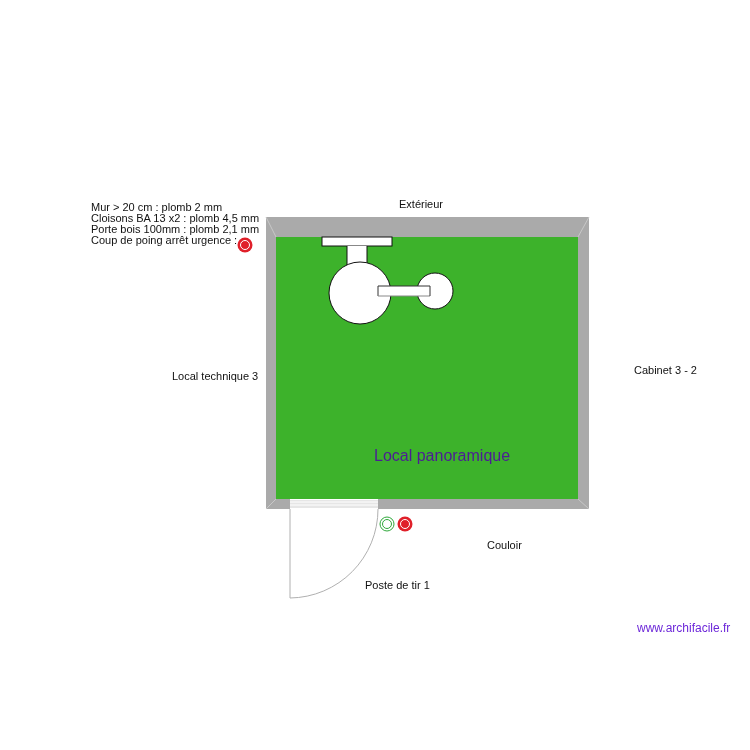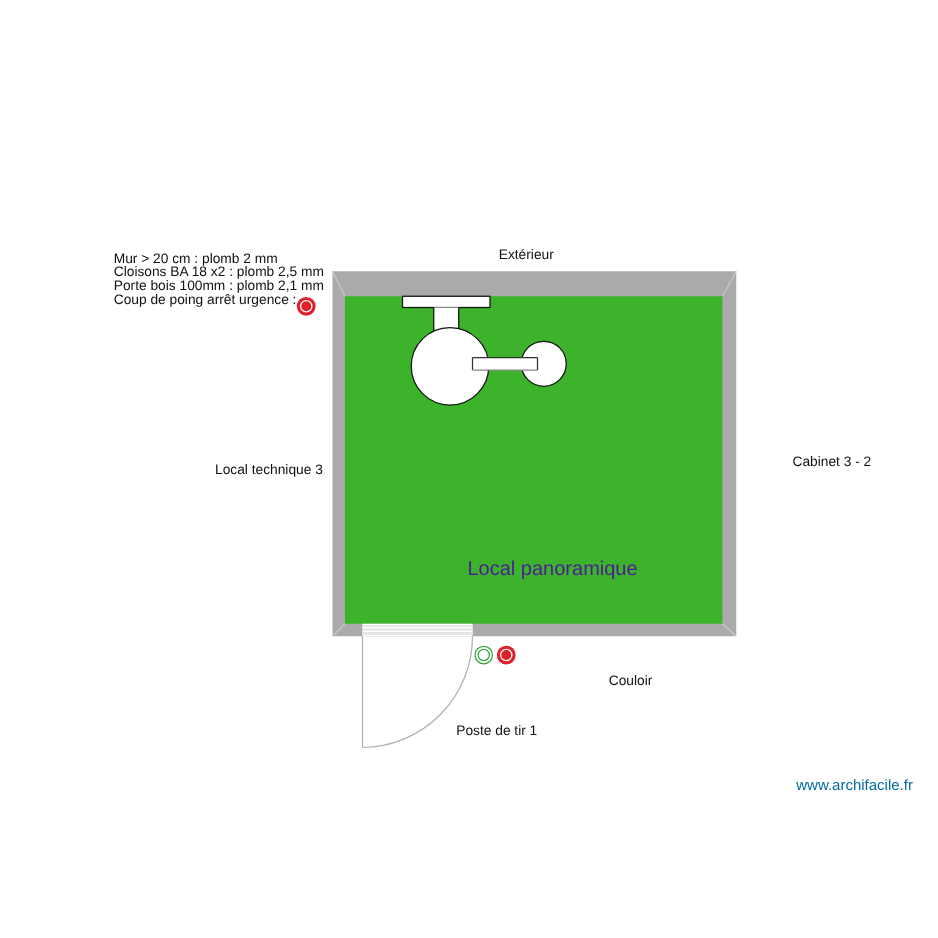--- a/index.html
+++ b/index.html
@@ -3,28 +3,28 @@
 <meta charset="utf-8">
 <style>
   html, body { margin: 0; padding: 0; background: #ffffff; }
   body { width: 750px; height: 750px; position: relative; overflow: hidden;
          font-family: "Liberation Sans", sans-serif; color: #111; }
   .txt { position: absolute; white-space: nowrap; font-size: 11px; line-height: 11px; }
   .legend { position: absolute; left: 91px; top: 202px; font-size: 11px; line-height: 11px; }
   .legend div { white-space: nowrap; }
   svg.plan { position: absolute; left: 0; top: 0; }
   .room-label { position: absolute; font-size: 16px; line-height: 16px; color: #4c1d95; white-space: nowrap; }
-  .credit { position: absolute; font-size: 12px; line-height: 12px; white-space: nowrap; color: #0369a1; }
+  .credit { position: absolute; font-size: 12px; line-height: 12px; white-space: nowrap; color: #6d28d9; }
 </style>
 </head>
 <body>
 
 <div class="legend">
   <div>Mur &gt; 20 cm : plomb 2 mm</div>
-  <div>Cloisons BA 18 x2 : plomb 2,5 mm</div>
+  <div>Cloisons BA 13 x2 : plomb 4,5 mm</div>
   <div>Porte bois 100mm : plomb 2,1 mm</div>
   <div>Coup de poing arrêt urgence :</div>
 </div>
 
 <svg class="plan" width="750" height="750" viewBox="0 0 750 750">
 
   <g>
     <circle cx="245" cy="245" r="7.5" fill="#e0202a"></circle>
     <circle cx="245" cy="245" r="4.5" fill="none" stroke="#ffffff" stroke-width="1"></circle>
   </g>

